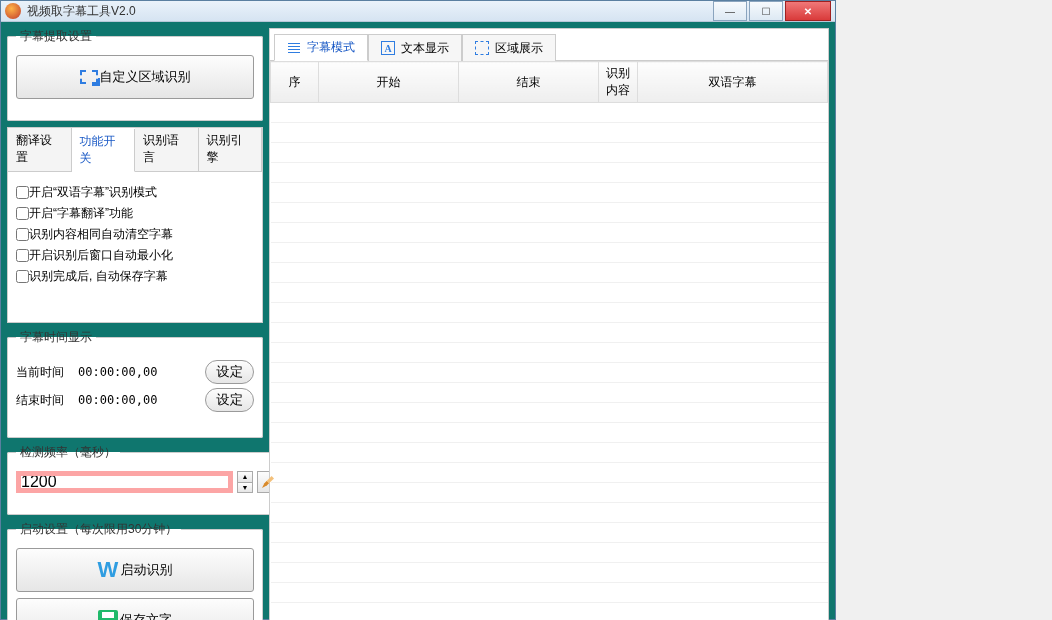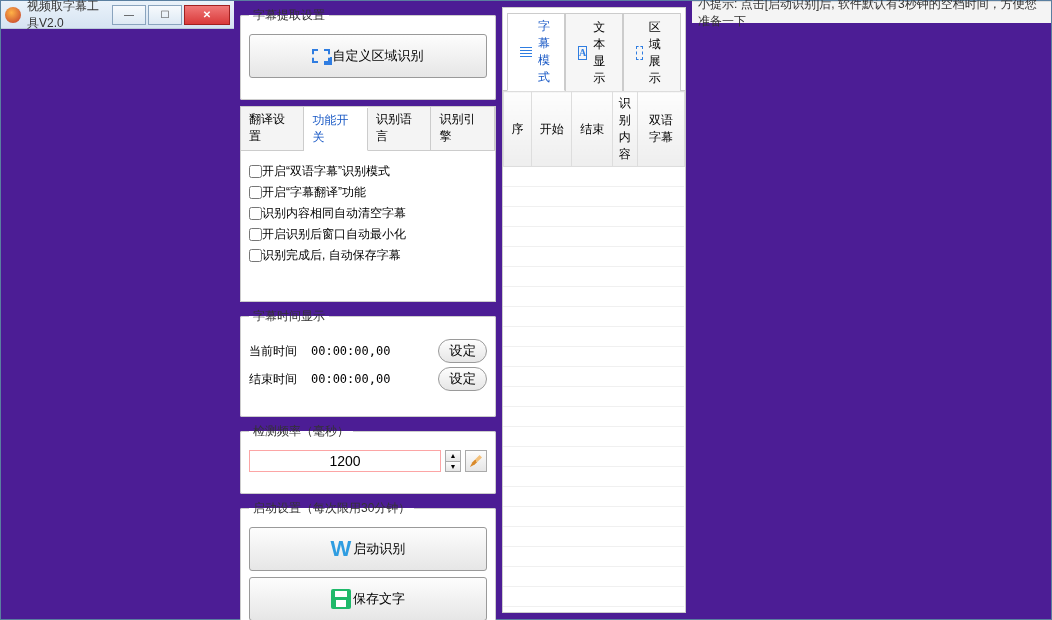--- a/index.html
+++ b/index.html
@@ -5,25 +5,26 @@
 * { box-sizing: border-box; margin: 0; padding: 0; }
 body {
   font-family: "Microsoft YaHei", "SimSun", Tahoma, sans-serif;
   font-size: 12px;
   background: #f0f0f0;
   width: 1052px;
   height: 620px;
   overflow: hidden;
 }
 .window {
-  width: 1052px;
+  width: 836px;
   height: 620px;
-  background: #4c1d95;
+  background: #0f766e;
   border: 1px solid #5a7fa0;
   display: flex;
+  flex-direction: column;
 }
 .titlebar {
   height: 28px;
   background: linear-gradient(#eaf2fa, #d6e4f2);
   border-bottom: 1px solid #b8c8d8;
   display: flex;
   align-items: center;
   padding: 0 4px;
 }
 .titlebar .app-icon {
@@ -142,24 +143,24 @@
   border-radius: 12px;
   cursor: pointer;
 }
 .freq-row {
   display: flex;
   align-items: center;
   gap: 4px;
 }
 .freq-input {
   flex: 1;
-  border: 1px solid #fca5a5;
+  border: 5px solid #fca5a5;
   height: 22px;
-  text-align: center;
-  font-size: 14px;
+  text-align: left;
+  font-size: 16px;
 }
 .spinner {
   width: 16px; height: 22px;
   border: 1px solid #aaa;
   display: flex; flex-direction: column;
 }
 .spinner div {
   flex: 1; display:flex; align-items:center; justify-content:center;
   font-size: 7px; cursor: pointer;
   background: linear-gradient(#fdfdfd,#e6e6e6);

